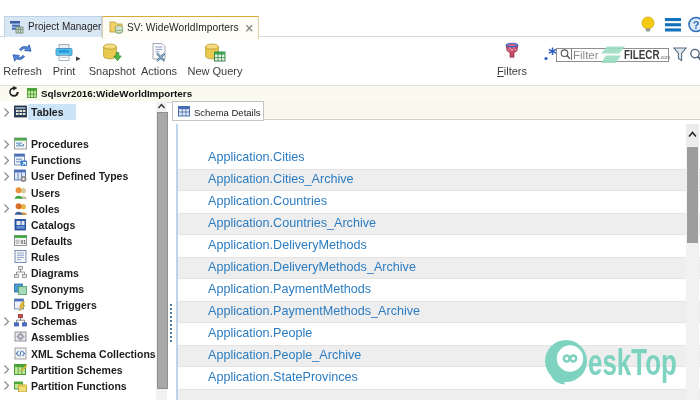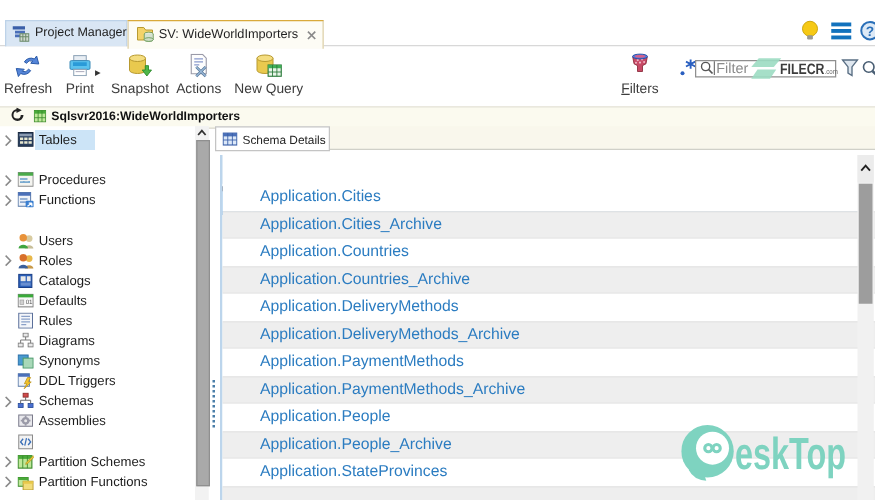--- a/index.html
+++ b/index.html
@@ -11,21 +11,21 @@
         border-bottom:none;}
   #tab2{left:102px;top:15.5px;width:155px;height:22.5px;background:#fdfcf5;
         border-left:1px solid #ddd0a8;border-right:1px solid #ddd0a8;border-top:1.5px solid #d9a93a;}
   .tabtxt{font-size:10.2px;color:#1f1f1f;white-space:nowrap;}
   
   .tool-label{font-size:11px;color:#3c3c3c;text-align:center;white-space:nowrap;}
   
   #statusbar{left:0;top:85px;width:700px;height:16px;background:#fbfaef;
              border-top:1px solid #e3e2d8;border-bottom:1px solid #d9d8ce;}
   
-  .trow{position:absolute;left:0;height:16px;font-size:10.5px;color:#1c1c1c;white-space:nowrap;}
+  .trow{position:absolute;left:0;height:16px;font-size:10.5px;color:#1c1c1c;white-space:nowrap;font-weight:bold;}
   .chev{position:absolute;left:3px;top:3.5px;width:7px;height:9px;}
   .ticon{position:absolute;left:14px;top:1px;width:13px;height:13px;}
   .tlabel{position:absolute;left:31px;top:2px;}
   
   .lrow{position:absolute;left:178px;width:560px;height:22px;}
   .lrow span{position:absolute;left:30px;top:3px;font-size:12.6px;color:#2b7cc1;white-space:nowrap;}
 </style>
 </head>
 <body>
 
@@ -205,20 +205,34 @@
       <svg class="ticon" viewBox="0 0 13 13">
         <rect x="0.5" y="1" width="10" height="11" fill="#eef2f8" stroke="#5a7aa8" stroke-width="0.8"></rect>
         <rect x="0.5" y="1" width="10" height="2.6" fill="#4a6fb8"></rect>
         <rect x="2" y="5.5" width="6" height="1.4" fill="#8aa8d0"></rect>
         <rect x="2" y="8" width="5" height="1.4" fill="#8aa8d0"></rect>
         <rect x="6.5" y="7.5" width="6.5" height="5.5" rx="1" fill="#3a7fd0"></rect>
         <path d="M8 12 L11.5 9.5 M11.5 9.5 L11.5 12 M11.5 9.5 L9 9.5" stroke="#fff" stroke-width="1"></path>
       </svg>
       <span class="tlabel">Functions</span>
     </div>
+    <div class="trow" style="top:67.4px;width:156px;">
+      <svg class="chev" viewBox="0 0 7 9">
+        <path d="M1.5 0.5 L5.5 4.5 L1.5 8.5" fill="none" stroke="#8a8a8a" stroke-width="1.2"></path>
+      </svg>
+      <svg class="ticon" viewBox="0 0 13 13">
+        <rect x="0.5" y="1" width="11" height="10" fill="#dce8f8" stroke="#3a5fa8" stroke-width="0.8"></rect>
+        <rect x="0.5" y="1" width="11" height="2.4" fill="#4a6fb8"></rect>
+        <line x1="4" y1="3.4" x2="4" y2="11" stroke="#3a5fa8" stroke-width="0.7"></line>
+        <line x1="7.5" y1="3.4" x2="7.5" y2="11" stroke="#3a5fa8" stroke-width="0.7"></line>
+        <circle cx="9.5" cy="10" r="3" fill="#8a8a8a"></circle>
+        <circle cx="9.5" cy="10" r="1.2" fill="#e8e8e8"></circle>
+      </svg>
+      <span class="tlabel">User Defined Types</span>
+    </div>
     <div class="trow" style="top:83.5px;width:156px;">
       <svg class="ticon" viewBox="0 0 13 13">
         <circle cx="9.3" cy="4.8" r="2.7" fill="#d8cba0"></circle>
         <path d="M5.8 13 C5.8 9.2 12.8 9.2 12.8 13 Z" fill="#c8bf9a"></path>
         <circle cx="4.6" cy="4.2" r="3" fill="#e8923a"></circle>
         <path d="M0.8 12.8 C0.8 8.8 8.4 8.8 8.4 12.8 Z" fill="#3fa53f"></path>
       </svg>
       <span class="tlabel">Users</span>
     </div>
     <div class="trow" style="top:99.6px;width:156px;">
@@ -309,20 +323,21 @@
       </svg>
       <span class="tlabel">Assemblies</span>
     </div>
     <div class="trow" style="top:244.5px;width:156px;">
       <svg class="ticon" viewBox="0 0 13 13">
         <rect x="1" y="1" width="11" height="11" fill="#f2f2f2" stroke="#8a8a8a" stroke-width="0.8"></rect>
         <path d="M4.5 4 L2.5 6.5 L4.5 9" fill="none" stroke="#3a6fb8" stroke-width="1.1"></path>
         <path d="M8.5 4 L10.5 6.5 L8.5 9" fill="none" stroke="#3a6fb8" stroke-width="1.1"></path>
         <line x1="7.2" y1="3.5" x2="5.8" y2="9.5" stroke="#3a6fb8" stroke-width="1"></line>
       </svg>
+      <span class="tlabel">XML Schema Collections</span>
     </div>
     <div class="trow" style="top:260.6px;width:156px;">
       <svg class="chev" viewBox="0 0 7 9">
         <path d="M1.5 0.5 L5.5 4.5 L1.5 8.5" fill="none" stroke="#8a8a8a" stroke-width="1.2"></path>
       </svg>
       <svg class="ticon" viewBox="0 0 13 13">
         <rect x="0.5" y="1.5" width="11" height="10" fill="#bfe89a" stroke="#3a8a2a" stroke-width="0.9"></rect>
         <rect x="0.5" y="1.5" width="11" height="2.6" fill="#4aaa3a"></rect>
         <line x1="4.2" y1="1.5" x2="4.2" y2="11.5" stroke="#3a8a2a" stroke-width="0.7"></line>
         <line x1="7.9" y1="1.5" x2="7.9" y2="11.5" stroke="#3a8a2a" stroke-width="0.7"></line>

